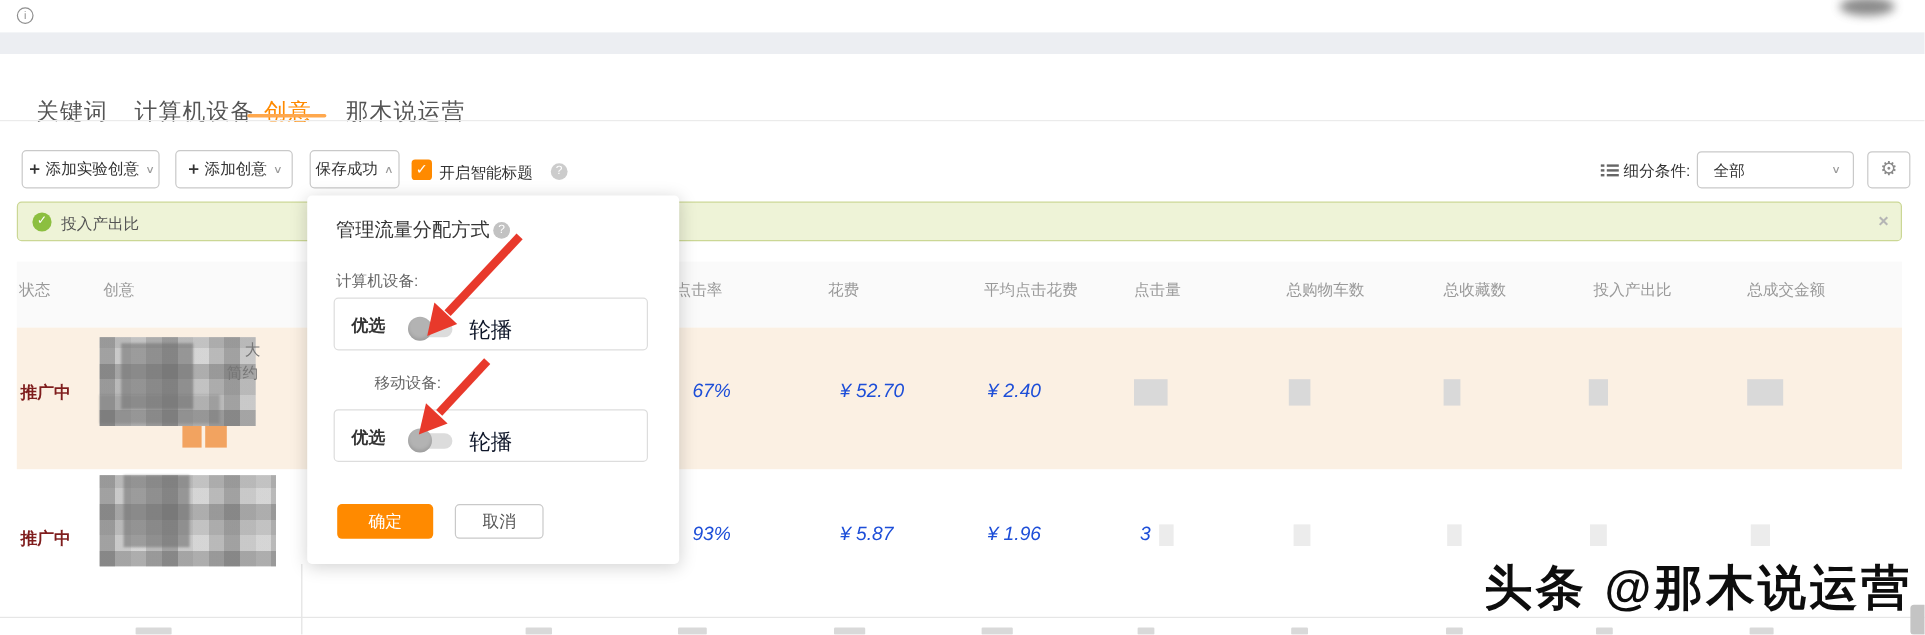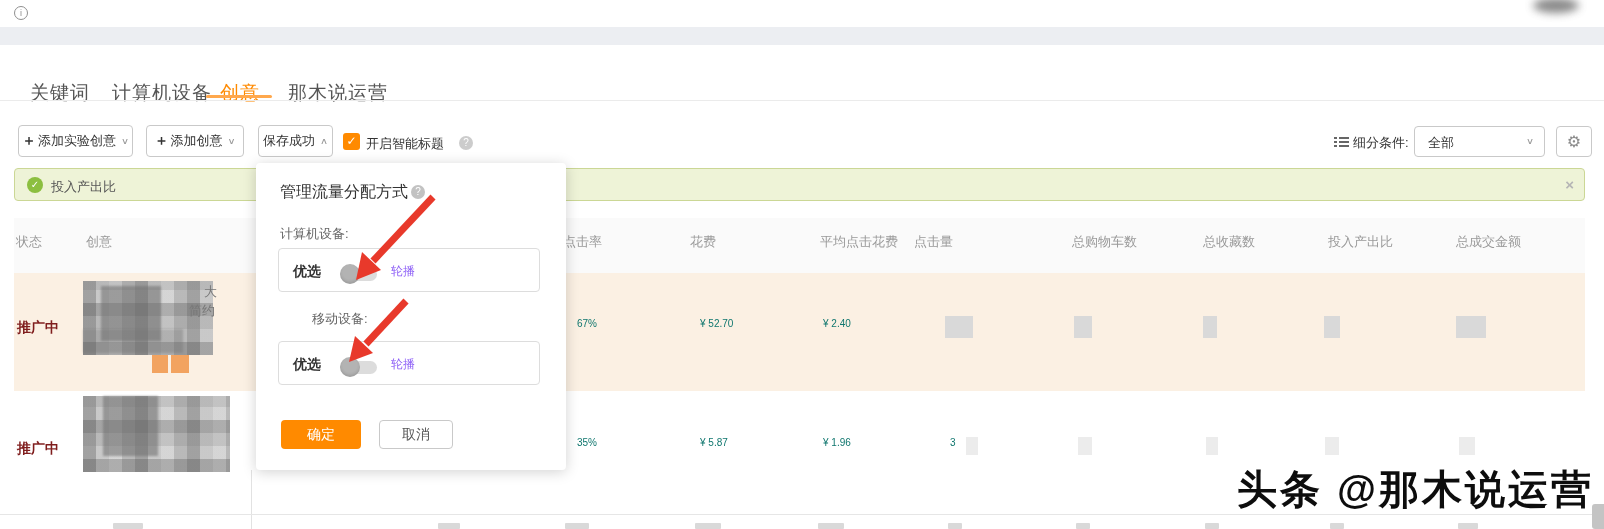--- a/index.html
+++ b/index.html
@@ -54,21 +54,21 @@
     border:1px solid #cbd795; border-radius:4px; z-index:2; }
   .banner-check { position:absolute; left:12px; top:8px; width:16px; height:16px; background:#8cbf40; border-radius:50%;
     color:#fff; font-size:10px; line-height:16px; text-align:center; }
   .banner-text { position:absolute; left:36px; top:9px; font-size:13px; color:#555; }
   .banner-close { position:absolute; right:10px; top:7px; font-size:15px; color:#b5b5b5; font-weight:bold; cursor:pointer; }
 
   
   .thead { position:absolute; left:14px; top:218px; width:1571px; height:55px; background:#fafafa; }
   .th { position:absolute; top:233px; font-size:13px; color:#999; }
   .h0{left:16px;} .h1{left:86px;} .h2{left:563px;} .h3{left:690px;} .h4{left:820px;}
-  .h5{left:914px;} .h6{left:1072px;} .h7{left:1203px;} .h8{left:1328px;} .h9{left:1456px;}
+  .h5{left:945px;} .h6{left:1072px;} .h7{left:1203px;} .h8{left:1328px;} .h9{left:1456px;}
 
   .row1-bg { position:absolute; left:14px; top:273px; width:1571px; height:118px; background:#fbf0e3; }
   .status { position:absolute; font-size:14px; font-weight:bold; color:#7f1d1d; }
   .st1 { left:17px; top:319px; }
   .st2 { left:17px; top:440px; }
 
   .mosaic { position:absolute; background-color:#cfcfcf;
     background-image:
       repeating-linear-gradient(0deg, rgba(120,120,120,.45) 0 13px, rgba(200,200,200,.25) 13px 26px, rgba(160,160,160,.4) 26px 39px),
       repeating-linear-gradient(90deg, rgba(90,90,90,.5) 0 13px, rgba(190,190,190,.35) 13px 26px, rgba(230,230,230,.45) 26px 39px, rgba(140,140,140,.4) 39px 52px);
@@ -76,21 +76,21 @@
   .thumb1 { left:83px; top:281px; width:130px; height:74px; }
   .thumb2 { left:83px; top:396px; width:147px; height:76px; }
   .dark-patch { position:absolute; background:#6e6e6e; opacity:.55; filter:blur(1px); }
   .frag { position:absolute; font-size:13px; color:#777; }
   .frag1 { left:204px; top:283px; }
   .frag2 { left:189px; top:302px; }
   .sq { position:absolute; top:355px; height:18px; background:#f2a360; }
   .sq1 { left:152px; width:16px; }
   .sq2 { left:171px; width:18px; }
 
-  .val { position:absolute; font-size:10px; color:#0f766e; }
+  .val { position:absolute; font-size:16px; color:#1d4ed8;font-style:italic; }
   .r1 { top:318px; } .r2 { top:437px; }
   .c-ctr{left:577px;} .c-cost{left:700px;} .c-avg{left:823px;} .c-clicks{left:950px;}
 
   .block { position:absolute; background:#d9d9d9; height:22px; top:316px; }
   .blk-light { background:#ececec; height:18px; top:437px; }
   .b1{left:945px;width:28px;} .b2{left:1074px;width:18px;} .b3{left:1203px;width:14px;} .b4{left:1324px;width:16px;} .b5{left:1456px;width:30px;}
   .f1{left:966px;width:12px;} .f2{left:1078px;width:14px;} .f3{left:1206px;width:12px;} .f4{left:1325px;width:14px;} .f5{left:1459px;width:16px;}
 
   .bottom-divider { position:absolute; left:0; top:514px; width:1604px; height:1px; background:#e6e6e6; }
   .vline { position:absolute; left:251px; top:470px; width:1px; height:59px; background:#e2e2e2; }
@@ -99,21 +99,21 @@
   
   .popup { position:absolute; left:256px; top:163px; width:310px; height:307px; background:#fff; border-radius:4px;
     box-shadow:0 2px 14px rgba(0,0,0,.18); z-index:5; }
   .popup-title { position:absolute; left:24px; top:19px; font-size:16px; color:#333; font-weight:500; }
   .help-popup { left:155px; top:22px; background:#c2c2c2; }
   .sec-label { position:absolute; left:24px; font-size:13px; color:#666; }
   .sl1 { top:62px; } .sl2 { top:147px;margin-left:32px; }
   .opt-box { position:absolute; left:22px; width:262px; height:44px; border:1px solid #ddd; border-radius:4px; cursor:pointer; }
   .ob1 { top:85px; } .ob2 { top:178px; }
   .opt-left { position:absolute; left:14px; top:14px; font-size:14px; font-weight:bold; color:#333; }
-  .opt-right { position:absolute; left:112px; top:14px; font-size:12px; color:#8b5cf6; }
+  .opt-right { position:absolute; left:112px; top:14px; font-size:18px; color:#0f172a; }
   .toggle { position:absolute; left:64px; top:19px; width:34px; height:13px; background:#dcdcdc; border-radius:7px; cursor:pointer; }
   .knob { position:absolute; left:-3px; top:-4px; width:20px; height:20px; background:#b3b3b3; border-radius:50%;
     box-shadow:inset 0 -2px 3px rgba(0,0,0,.12); }
   .btn-confirm { position:absolute; left:25px; top:257px; width:80px; height:29px; background:#ff8a00; border-radius:4px;
     color:#fff; font-size:14px; text-align:center; line-height:29px; cursor:pointer; }
   .btn-cancel { position:absolute; left:123px; top:257px; width:74px; height:29px; background:#fff; border:1px solid #c9c9c9;
     border-radius:4px; color:#555; font-size:14px; text-align:center; line-height:27px; cursor:pointer; }
 
   .arrows { position:absolute; left:0; top:0; width:1604px; height:529px; z-index:6; pointer-events:none; }
 
@@ -204,21 +204,21 @@
   <span class="block b1"></span>
   <span class="block b2"></span>
   <span class="block b3"></span>
   <span class="block b4"></span>
   <span class="block b5"></span>
 
   <span class="status st2">推广中</span>
   <div class="mosaic thumb2">
     <div class="dark-patch" style="left:20px;top:0;width:55px;height:60px;"></div>
   </div>
-  <span class="val r2 c-ctr">35%</span>
+  <span class="val r2 c-ctr">93%</span>
   <span class="val r2 c-cost">¥ 5.87</span>
   <span class="val r2 c-avg">¥ 1.96</span>
   <span class="val r2 c-clicks">3</span>
   <span class="block blk-light f1"></span>
   <span class="block blk-light f2"></span>
   <span class="block blk-light f3"></span>
   <span class="block blk-light f4"></span>
   <span class="block blk-light f5"></span>
 
   <div class="vline"></div>

